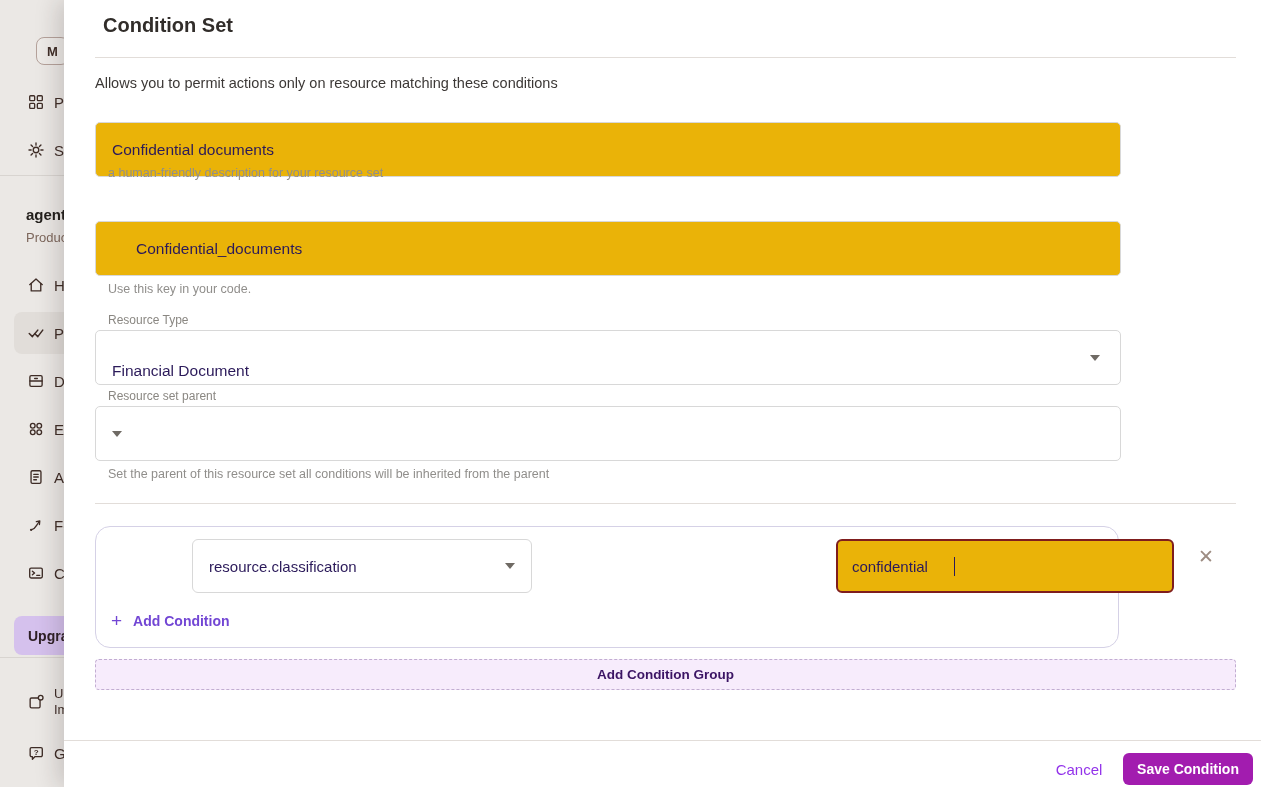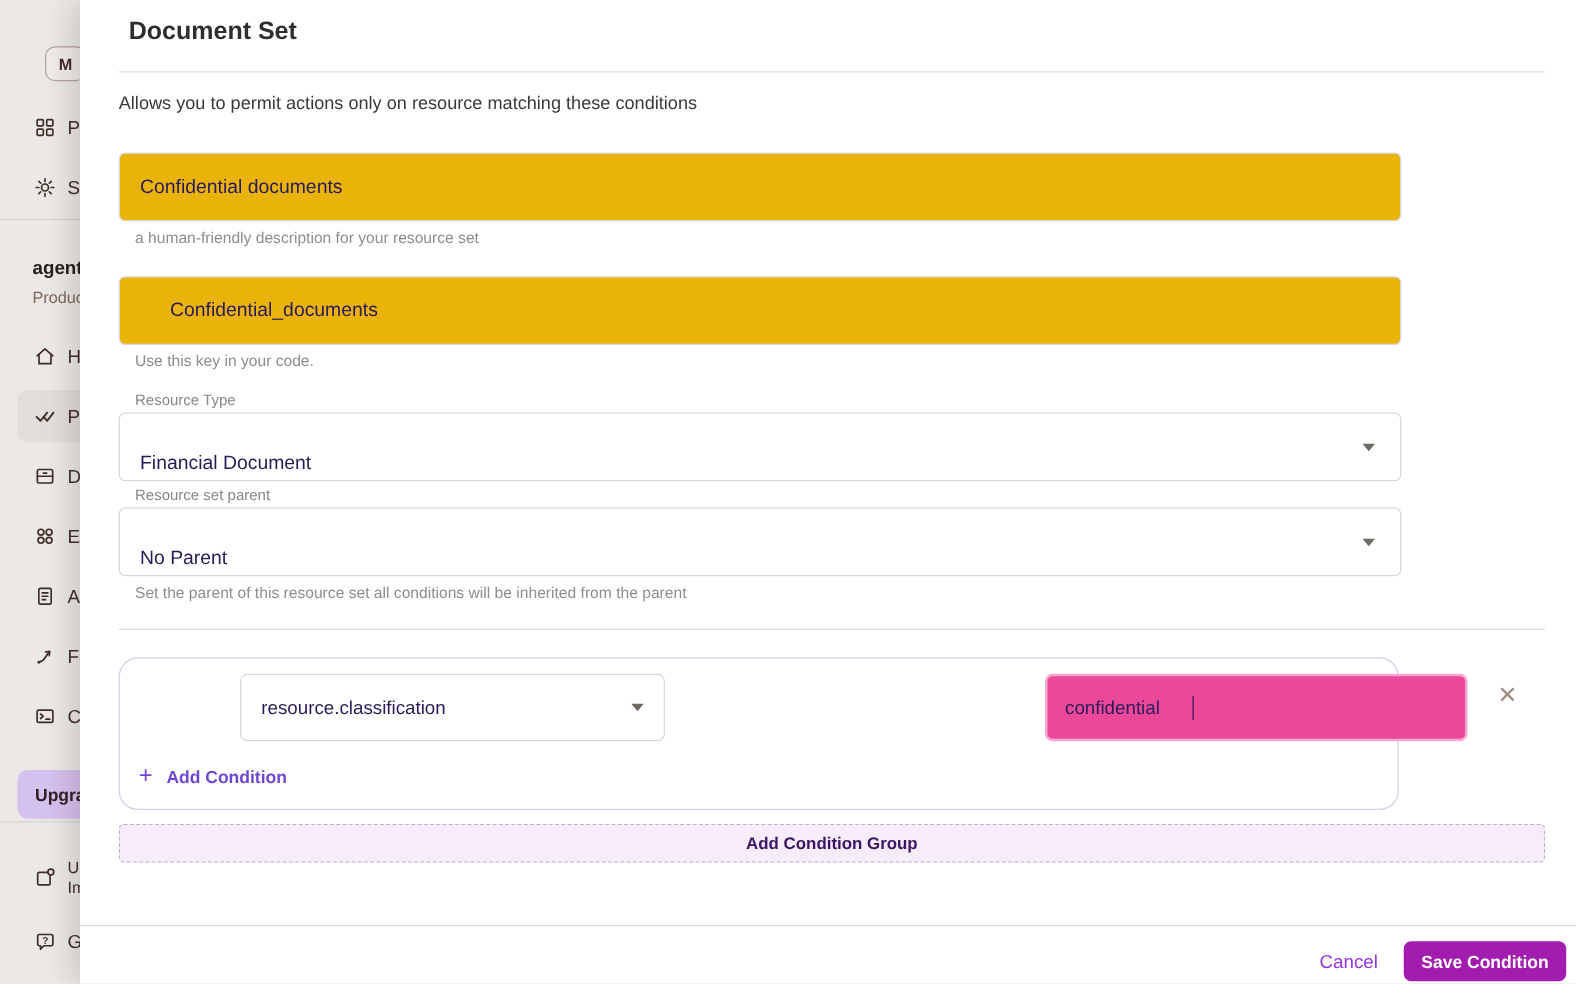--- a/index.html
+++ b/index.html
@@ -46,22 +46,22 @@
   .caret-down { width:0; height:0; border-left:5px solid transparent; border-right:5px solid transparent;
                 border-top:6px solid #6f6a64; flex:none; }
 
   .group-box { position:absolute; left:31px; top:526px; width:1024px; height:122px;
                border:1px solid #d5d1e6; border-radius:15px; background:#fff; }
   .cond-dd { position:absolute; top:12px; height:54px; border:1px solid #d8d8d8; border-radius:6px; background:#fff;
              display:flex; align-items:center; padding:0 16px; cursor:pointer; }
   .cond-dd .val { font-size:15px; color:#2b1a5a; flex:1; }
   .cond-attr { left:96px;  width:340px; }
   .cond-op   { left:446px; width:282px; }
-  .cond-val  { position:absolute; left:740px; top:12px; width:338px; height:54px; border:2px solid #f9a8d4;
-               border-radius:6px; background:#ec4899; display:flex; align-items:center; padding:0 14px;gap:25px; }
+  .cond-val  { position:absolute; left:740px; top:12px; width:338px; height:54px; border:2px solid #7f1d1d;
+               border-radius:6px; background:#eab308; display:flex; align-items:center; padding:0 14px;gap:25px; }
   .cond-val .val { font-size:15px; color:#2b1a5a; }
   .caret-bar { display:inline-block; width:1.5px; height:19px; background:#2b1a5a; margin-left:1px; vertical-align:middle; }
   .row-close { position:absolute; left:1096px; top:16px; width:28px; height:28px; border:none; background:transparent;
                font-size:19px; color:#9d8c82; cursor:pointer; line-height:28px; text-align:center; }
   .add-cond { position:absolute; left:15px; top:85px; border:none; background:transparent; display:flex;
               align-items:center; cursor:pointer; font-family:"Liberation Sans",sans-serif; }
   .add-cond .plus { font-size:19px; font-weight:400; color:#7246d4; margin-right:11px; line-height:18px; }
   .add-cond .txt { font-size:14px; font-weight:700; color:#7246d4; }
 
   .add-group-btn { position:absolute; left:31px; top:659px; width:1141px; height:31px; background:#f7ecfc;
@@ -190,39 +190,38 @@
       <svg class="icon ic" viewBox="0 0 20 20">
         <path d="M5 4 h10.5 a1.5 1.5 0 0 1 1.5 1.5 v7 a1.5 1.5 0 0 1 -1.5 1.5 H9 l-3 3 v-3 H5 a1.5 1.5 0 0 1 -1.5 -1.5 v-7 A1.5 1.5 0 0 1 5 4 Z"></path>
         <text x="10.2" y="12.3" font-size="9" font-weight="bold" text-anchor="middle" fill="#3f2d27" stroke="none">?</text>
       </svg>
       <span class="lbl">Ge</span>
     </div>
   </aside>
 
   <section class="panel">
 
-    <h1 class="panel-title">Document Set</h1>
+    <h1 class="panel-title">Condition Set</h1>
     <div class="hdiv div-title"></div>
     <p class="subtitle">Allows you to permit actions only on resource matching these conditions</p>
 
     <input class="txt-input" style="top: 122px;" type="text" value="Confidential documents">
-    <div class="helper" style="top:183px;">a human-friendly description for your resource set</div>
+    <div class="helper" style="top:166px;">a human-friendly description for your resource set</div>
 
     <input class="txt-input" style="top: 221px; padding-left: 40px;" type="text" value="Confidential_documents">
     <div class="helper" style="top:282px;">Use this key in your code.</div>
 
     <div class="fld-label" style="top:313px;">Resource Type</div>
     <div class="dropdown" style="top:330px;">
       <span class="val">Financial Document</span>
       <span class="caret-down"></span>
     </div>
 
     <div class="fld-label" style="top:389px;">Resource set parent</div>
     <div class="dropdown" style="top:406px;">
-      <span class="val">No Parent</span>
       <span class="caret-down"></span>
     </div>
     <div class="helper" style="top:467px;">Set the parent of this resource set all conditions will be inherited from the parent</div>
 
     <div class="hdiv" style="left:31px; top:503px; width:1141px;"></div>
 
     <div class="group-box">
       <div class="cond-dd cond-attr">
         <span class="val">resource.classification</span>
         <span class="caret-down"></span>

